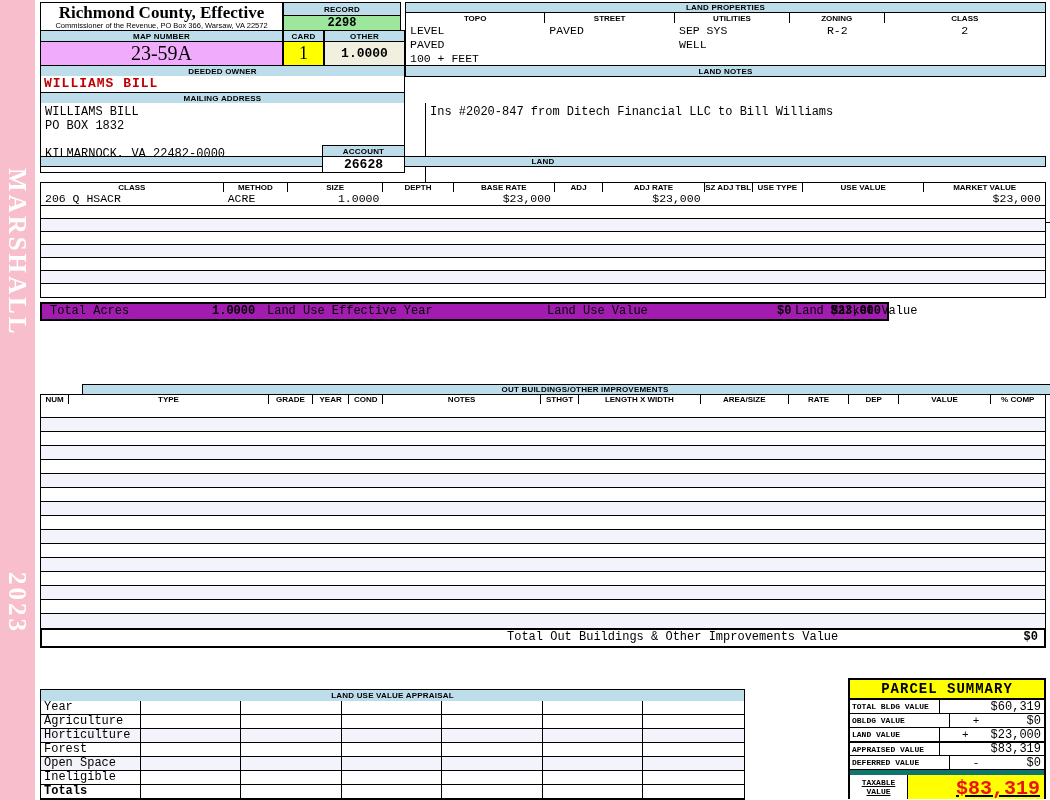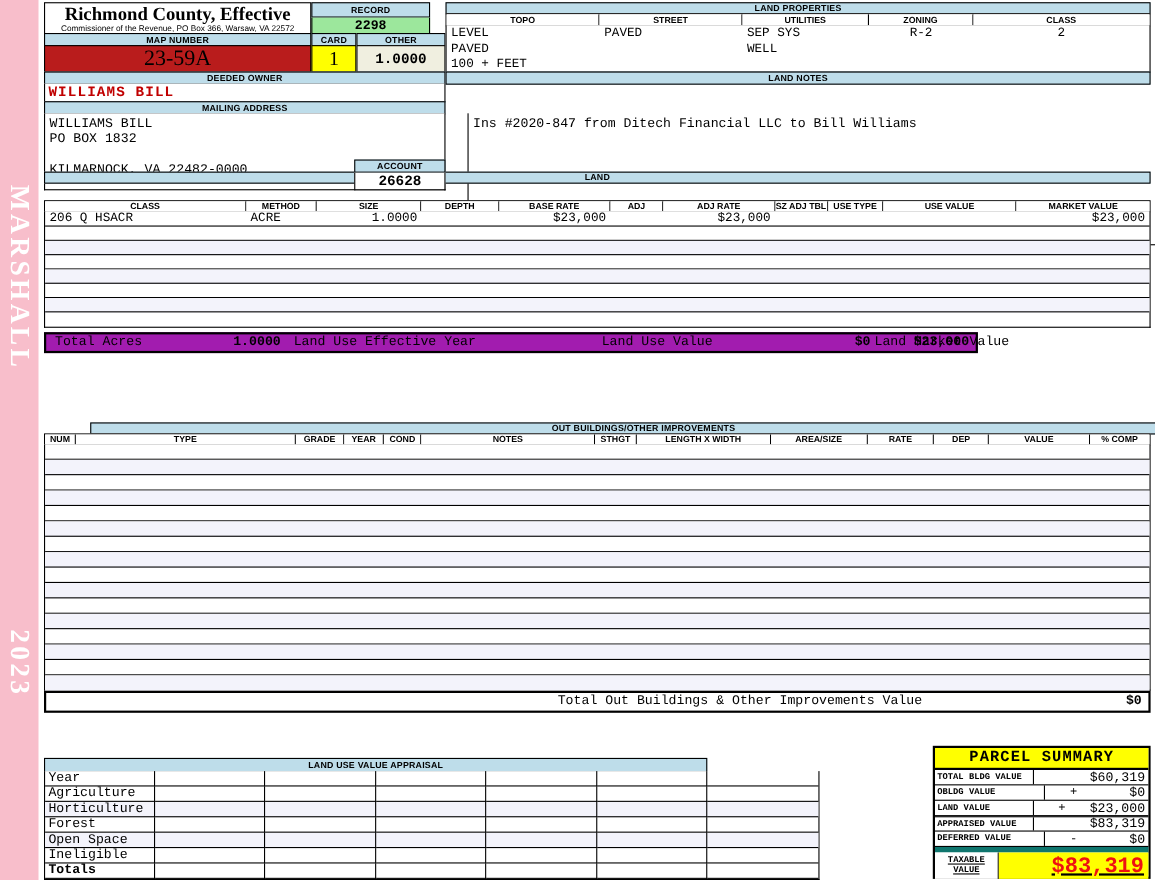--- a/index.html
+++ b/index.html
@@ -17,29 +17,29 @@
 
   
   .bar { background:#BEDDEA; border:1px solid #000; display:flex; align-items:center; justify-content:center;
          font:bold 8px "Liberation Sans", sans-serif; letter-spacing:.2px; color:#000; }
 
   
   .title-box { left:40px; top:2px; width:243px; height:29px; border:1px solid #000; background:#fff; text-align:center; }
   .county-title { font-family:"Liberation Serif", serif; font-weight:bold; font-size:17px; line-height:19px; }
   .county-sub { font-size:7.5px; line-height:8px; }
 
-  .record-box { left:283px; top:2px; width:108px; height:29px; }
+  .record-box { left:283px; top:2px; width:118px; height:29px; }
   .record-hdr { height:14px; }
   .record-val { height:15px; background:#9CE79C; border:1px solid #000; border-top:none; text-align:center;
                 font:bold 12px "Liberation Mono", monospace; line-height:14px; }
 
   .mapbar   { left:40px;  top:30px; width:243px; height:12px; }
   .cardbar  { left:283px; top:30px; width:41px;  height:12px; }
   .acresbar { left:324px; top:30px; width:81px;  height:12px; }
-  .mapval   { left:40px;  top:41px; width:243px; height:25px; background:#b91c1c; border:1px solid #000;
+  .mapval   { left:40px;  top:41px; width:243px; height:25px; background:#f0abfc; border:1px solid #000;
               text-align:center; font-family:"Liberation Serif", serif; font-size:20px; line-height:23px; }
   .cardval  { left:283px; top:41px; width:41px;  height:25px; background:#FFFF00; border:1px solid #000;
               text-align:center; font-family:"Liberation Serif", serif; font-size:18px; line-height:23px; }
   .acresval { left:324px; top:41px; width:81px;  height:25px; background:#F0EFE0; border:1px solid #000;
               text-align:center; font:bold 13px "Liberation Mono", monospace; line-height:23px; }
 
   .deededbar  { left:40px; top:65px; width:365px; height:12px; }
   .owner-row  { left:40px; top:76px; width:365px; height:17px; border:1px solid #000; border-top:none; background:#fff;
                 color:#C00000; font:bold 13px "Liberation Mono", monospace; line-height:16px; padding-left:3px; letter-spacing:1px; }
   .mailingbar { left:40px; top:92px; width:365px; height:12px; }
@@ -90,21 +90,21 @@
   .ob-header { left:40px; top:394px; width:1006px; height:11px; display:grid; border:1px solid #000; background:#fff;
                grid-template-columns:2.8% 19.9% 4.4% 3.6% 3.4% 15.7% 3.8% 12.1% 8.8% 6% 5% 9.1% 5.4%; }
   .ob-body { left:40px; top:404px; width:1006px; height:224px; border:1px solid #000; border-top:none; background:#fff; }
   .ob-empty { height:14px; border-bottom:1px solid #000; }
   .ob-empty:last-child { border-bottom:none; }
   .ob-empty.alt { background:#F3F3FB; }
   .ob-total { left:40px; top:628px; width:1006px; height:20px; border:2px solid #000; background:#fff;
               font:12px "Liberation Mono", monospace; }
 
   
-  .lua-bar { left:40px; top:689px; width:603px; height:13px; }
+  .lua-bar { left:40px; top:689px; width:705px; height:13px; }
   .lua-body { left:40px; top:701px; width:705px; height:99px; border:1px solid #000; border-top:none; background:#fff; }
   .lua-grid { display:grid; grid-template-columns:14.2% 14.3% 14.3% 14.3% 14.3% 14.3% 14.3%; height:14px; }
   .lua-label { font:12px "Liberation Mono", monospace; line-height:13px; padding-left:3px;
                border-right:1px solid #000; border-bottom:1px solid #000; white-space:pre; }
   .lua-cell { border-right:1px solid #000; border-bottom:1px solid #000; }
   .lua-cell:last-child { border-right:none; }
   .lua-row.alt { background:#F3F3FB; }
   .lua-row.tot .lua-label { font-weight:bold; }
 
   

